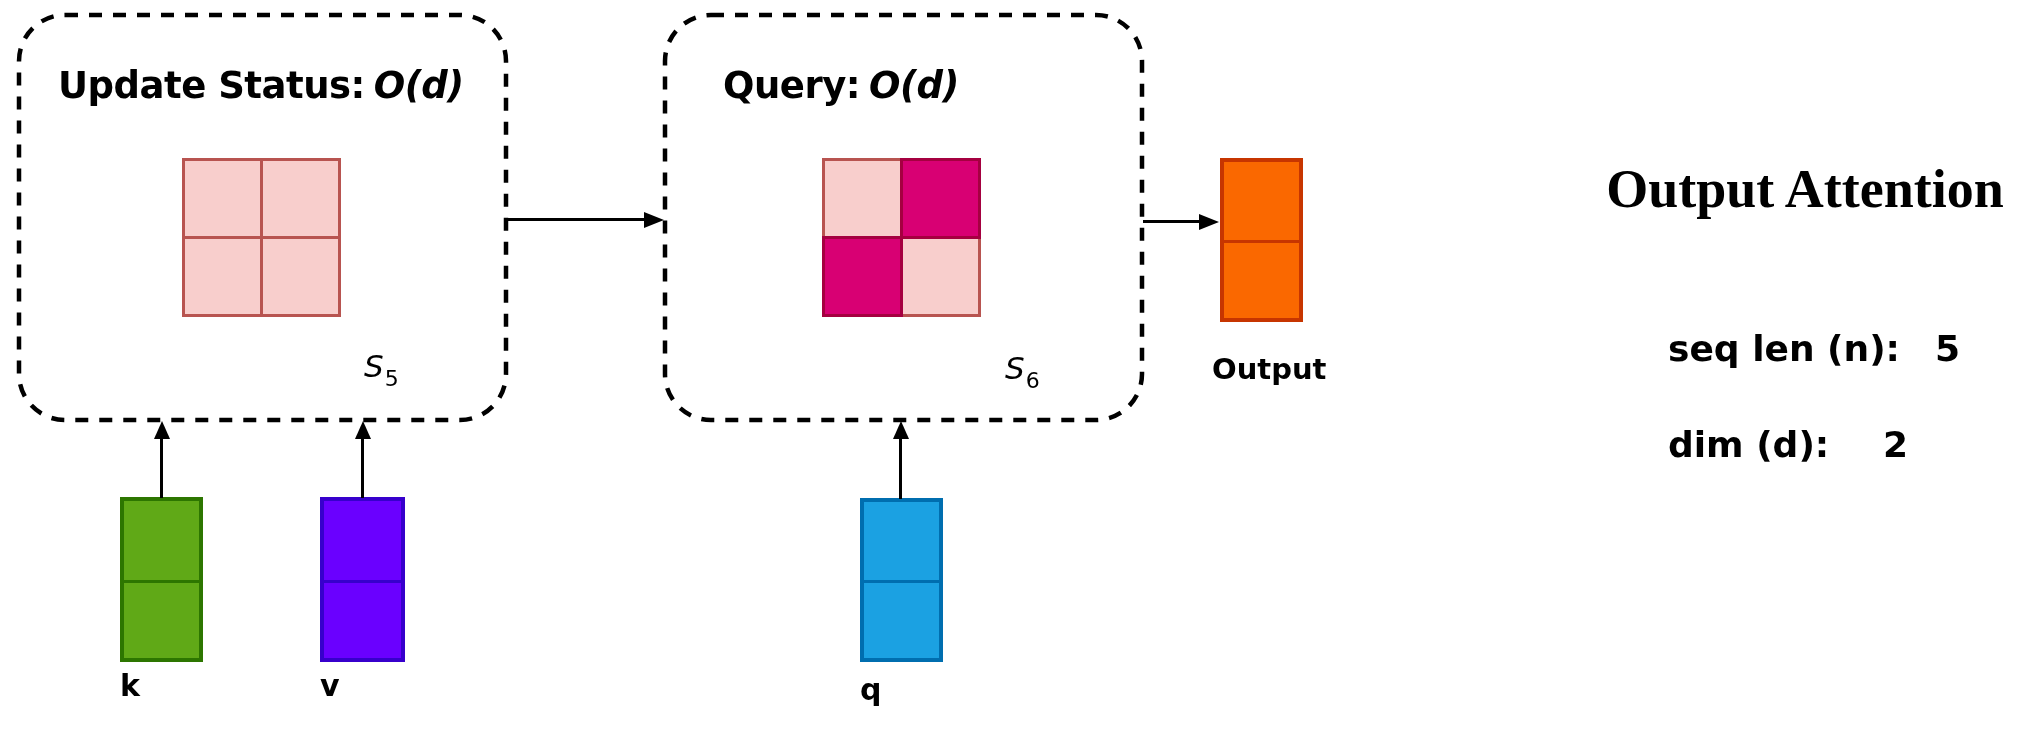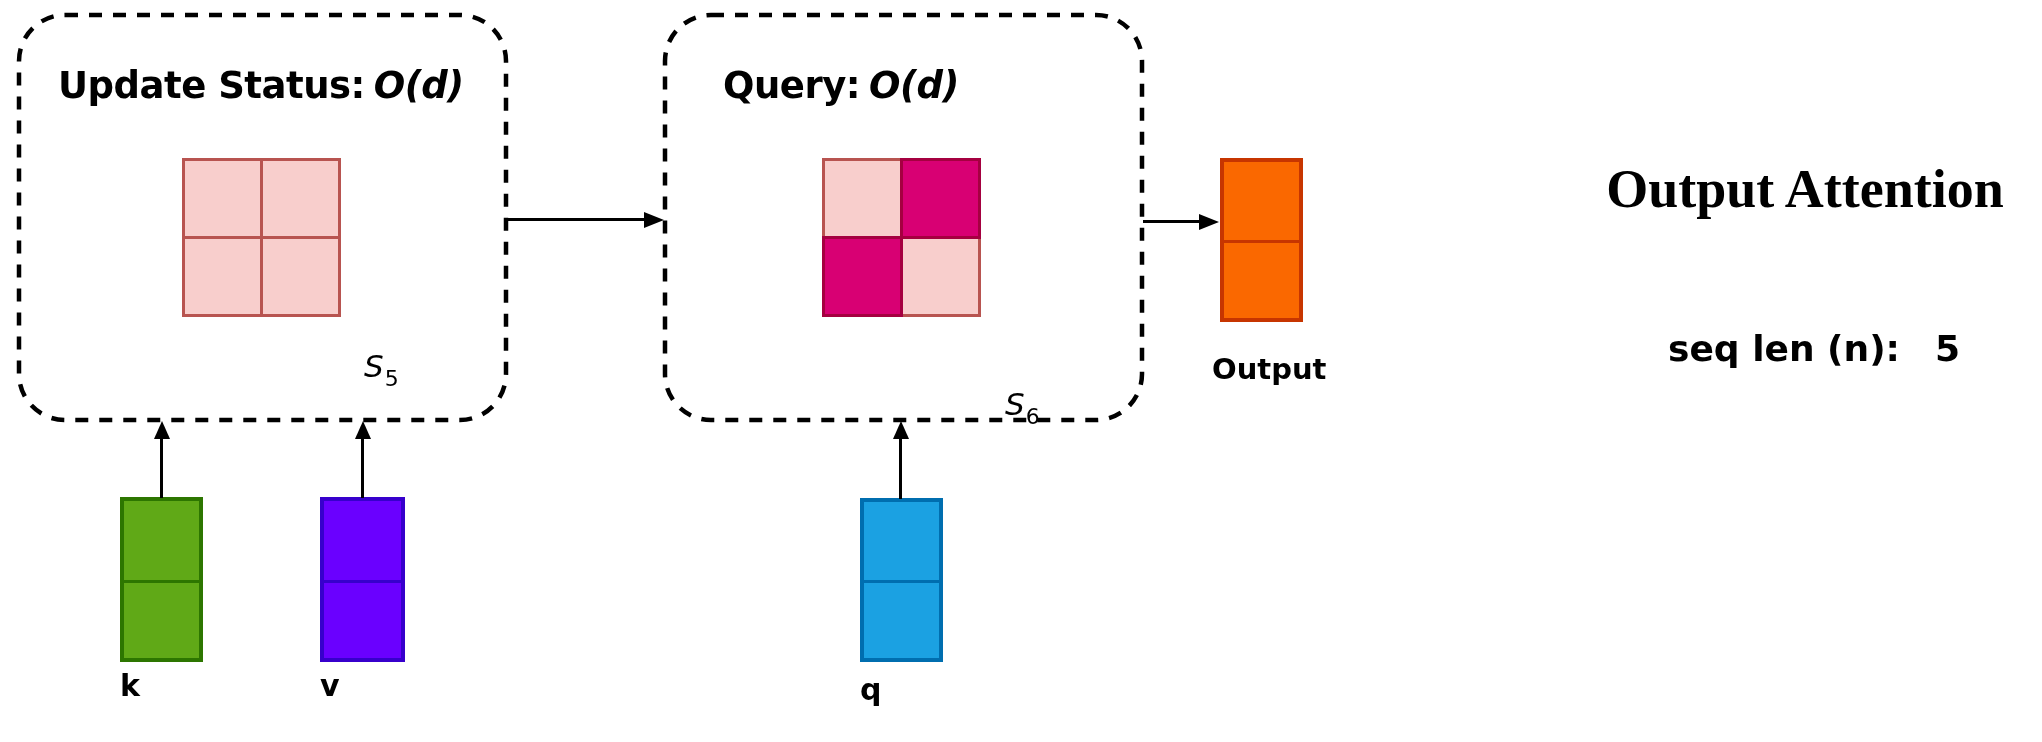--- a/index.html
+++ b/index.html
@@ -90,21 +90,21 @@
   </svg>
   <div class="box-title" style="left:723px; top:64px;">
     <span>Query:</span><span class="complexity">O(d)</span>
   </div>
   <div class="matrix" style="left:822px; top:158px;">
       <div class="cell light"></div>
       <div class="cell active"></div>
       <div class="cell active"></div>
       <div class="cell light"></div>
     </div>
-  <div class="state-label" style="left:1005px; top:350px;margin-top:36px;">
+  <div class="state-label" style="left:1005px; top:350px;">
     <span>S</span><sub>6</sub>
   </div>
 
   <div>
     <div class="hline" style="left:507px; top:218px; width:137px;"></div>
     <div class="ah-right" style="left:644px; top:211.5px;"></div>
   </div>
 
   <div>
     <div class="hline" style="left:1143px; top:220px; width:56px;"></div>
@@ -147,14 +147,18 @@
     <div class="vline" style="left:899px; top:438px; height:61px;"></div>
     <div class="ah-up" style="left:892.5px; top:421px;"></div>
   </div>
 
   <div class="panel-title">Output Attention</div>
 
   <div class="stat-row row-0">
     <span class="stat-label">seq len (n):</span>
     <span class="stat-value">5</span>
   </div>
+  <div class="stat-row row-1">
+    <span class="stat-label">dim (d):</span>
+    <span class="stat-value">2</span>
+  </div>
 
 </div>
 
 </body></html>

